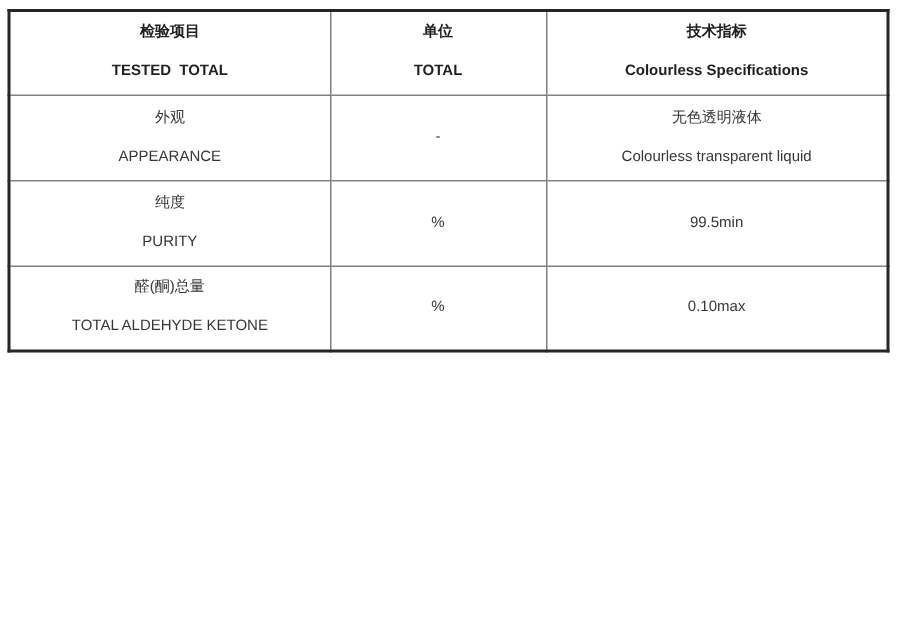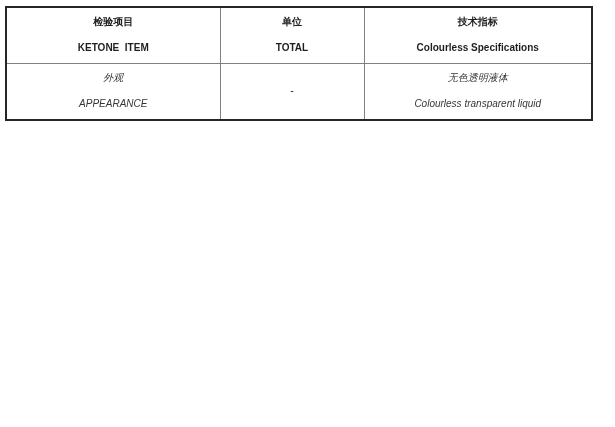--- a/index.html
+++ b/index.html
@@ -29,21 +29,21 @@
     padding: 0;
     font-size: 10px;
     font-weight: normal;
     color: var(--body-text, #363636);
   }
   thead th {
     font-weight: bold;
     color: var(--header-text, #1f1f1f);
   }
   tr.hdr { height: 56px; }
-  tr.row { height: 57px; font-style: italic; }
+  tr.row { height: 57px; }
   .line { line-height: 26px; white-space: pre-wrap; }
   .unit-cell { position: relative; }
   .caret {
     position: absolute;
     width: 3px; height: 26px;
     left: 118px; top: 50%; margin-top: -13px;
     background: var(--caret-artifact, #d9e7f8);
   }
 </style>
 </head>
@@ -53,21 +53,21 @@
   <table class="spec-table">
     <colgroup>
       <col style="width:214px">
       <col style="width:144px">
       <col style="width:228px">
     </colgroup>
     <thead>
       <tr class="hdr">
         <th>
           <div class="line">检验项目</div>
-          <div class="line">KETONE  ITEM</div>
+          <div class="line">TESTED  TOTAL</div>
         </th>
         <th>
           <div class="line">单位</div>
           <div class="line">TOTAL</div>
         </th>
         <th>
           <div class="line">技术指标</div>
           <div class="line">Colourless Specifications</div>
         </th>
       </tr>
@@ -79,15 +79,39 @@
           <div class="line">APPEARANCE</div>
         </td>
         <td>
           <div class="line">-</div>
         </td>
         <td>
           <div class="line">无色透明液体</div>
           <div class="line">Colourless transparent liquid</div>
         </td>
       </tr>
+      <tr class="row">
+        <td>
+          <div class="line">纯度</div>
+          <div class="line">PURITY</div>
+        </td>
+        <td>
+          <div class="line">%</div>
+        </td>
+        <td>
+          <div class="line">99.5min</div>
+        </td>
+      </tr>
+      <tr class="row">
+        <td>
+          <div class="line">醛(酮)总量</div>
+          <div class="line">TOTAL ALDEHYDE KETONE</div>
+        </td>
+        <td>
+          <div class="line">%</div>
+        </td>
+        <td>
+          <div class="line">0.10max</div>
+        </td>
+      </tr>
     </tbody>
   </table>
 </div>
 
 </body></html>

